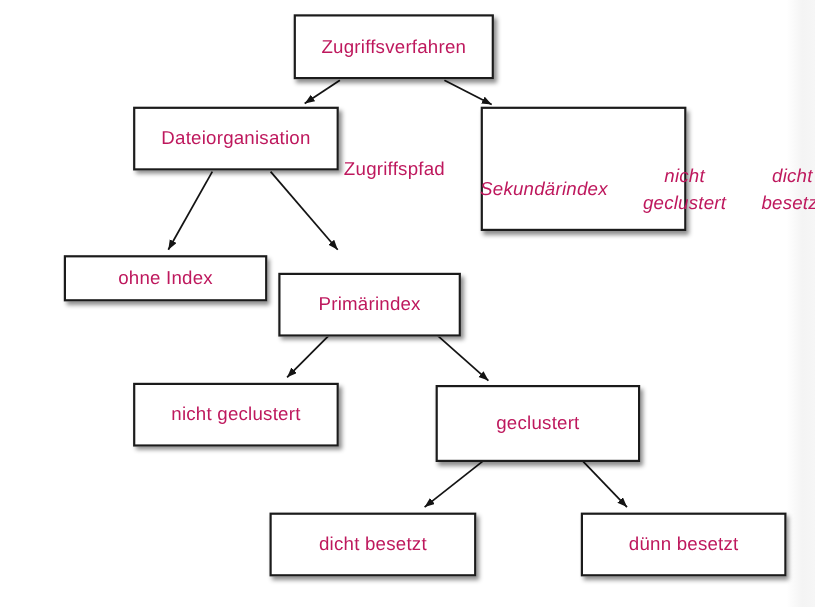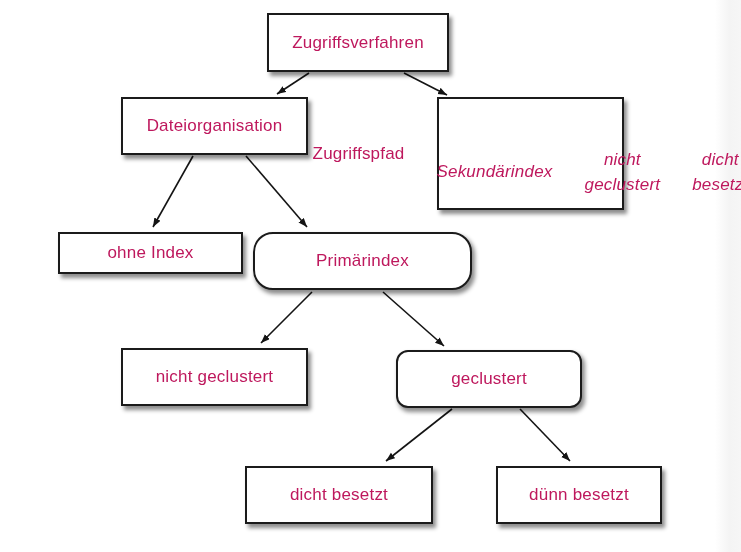--- a/index.html
+++ b/index.html
@@ -82,33 +82,33 @@
     <span>Zugriffspfad</span>
     <span class="line-italic">Sekundärindex</span>
     <span class="line-italic">nicht geclustert</span>
     <span class="line-italic">dicht besetzt</span>
   </div>
 
   <div class="node" style="left:30px; top:232px; width:185px; height:42px;margin-left:28px;">
     <span>ohne Index</span>
   </div>
 
-  <div class="node" style="left:253px; top:232px; width:219px; height:58px;border-radius:20px;">
+  <div class="node" style="left:253px; top:248px; width:166px; height:58px;">
     <span>Primärindex</span>
   </div>
 
   <div class="node" style="left:121px; top:348px; width:187px; height:58px;">
     <span>nicht geclustert</span>
   </div>
 
-  <div class="node" style="left:396px; top:350px; width:186px; height:58px;border-radius:12px;">
+  <div class="node" style="left:396px; top:350px; width:186px; height:70px;">
     <span>geclustert</span>
   </div>
 
   <div class="node" style="left:245px; top:466px; width:188px; height:58px;">
     <span>dicht besetzt</span>
   </div>
 
-  <div class="node" style="left:496px; top:466px; width:166px; height:58px;">
+  <div class="node" style="left:528px; top:466px; width:187px; height:58px;">
     <span>dünn besetzt</span>
   </div>
 
 </div>
 
 </body></html>

